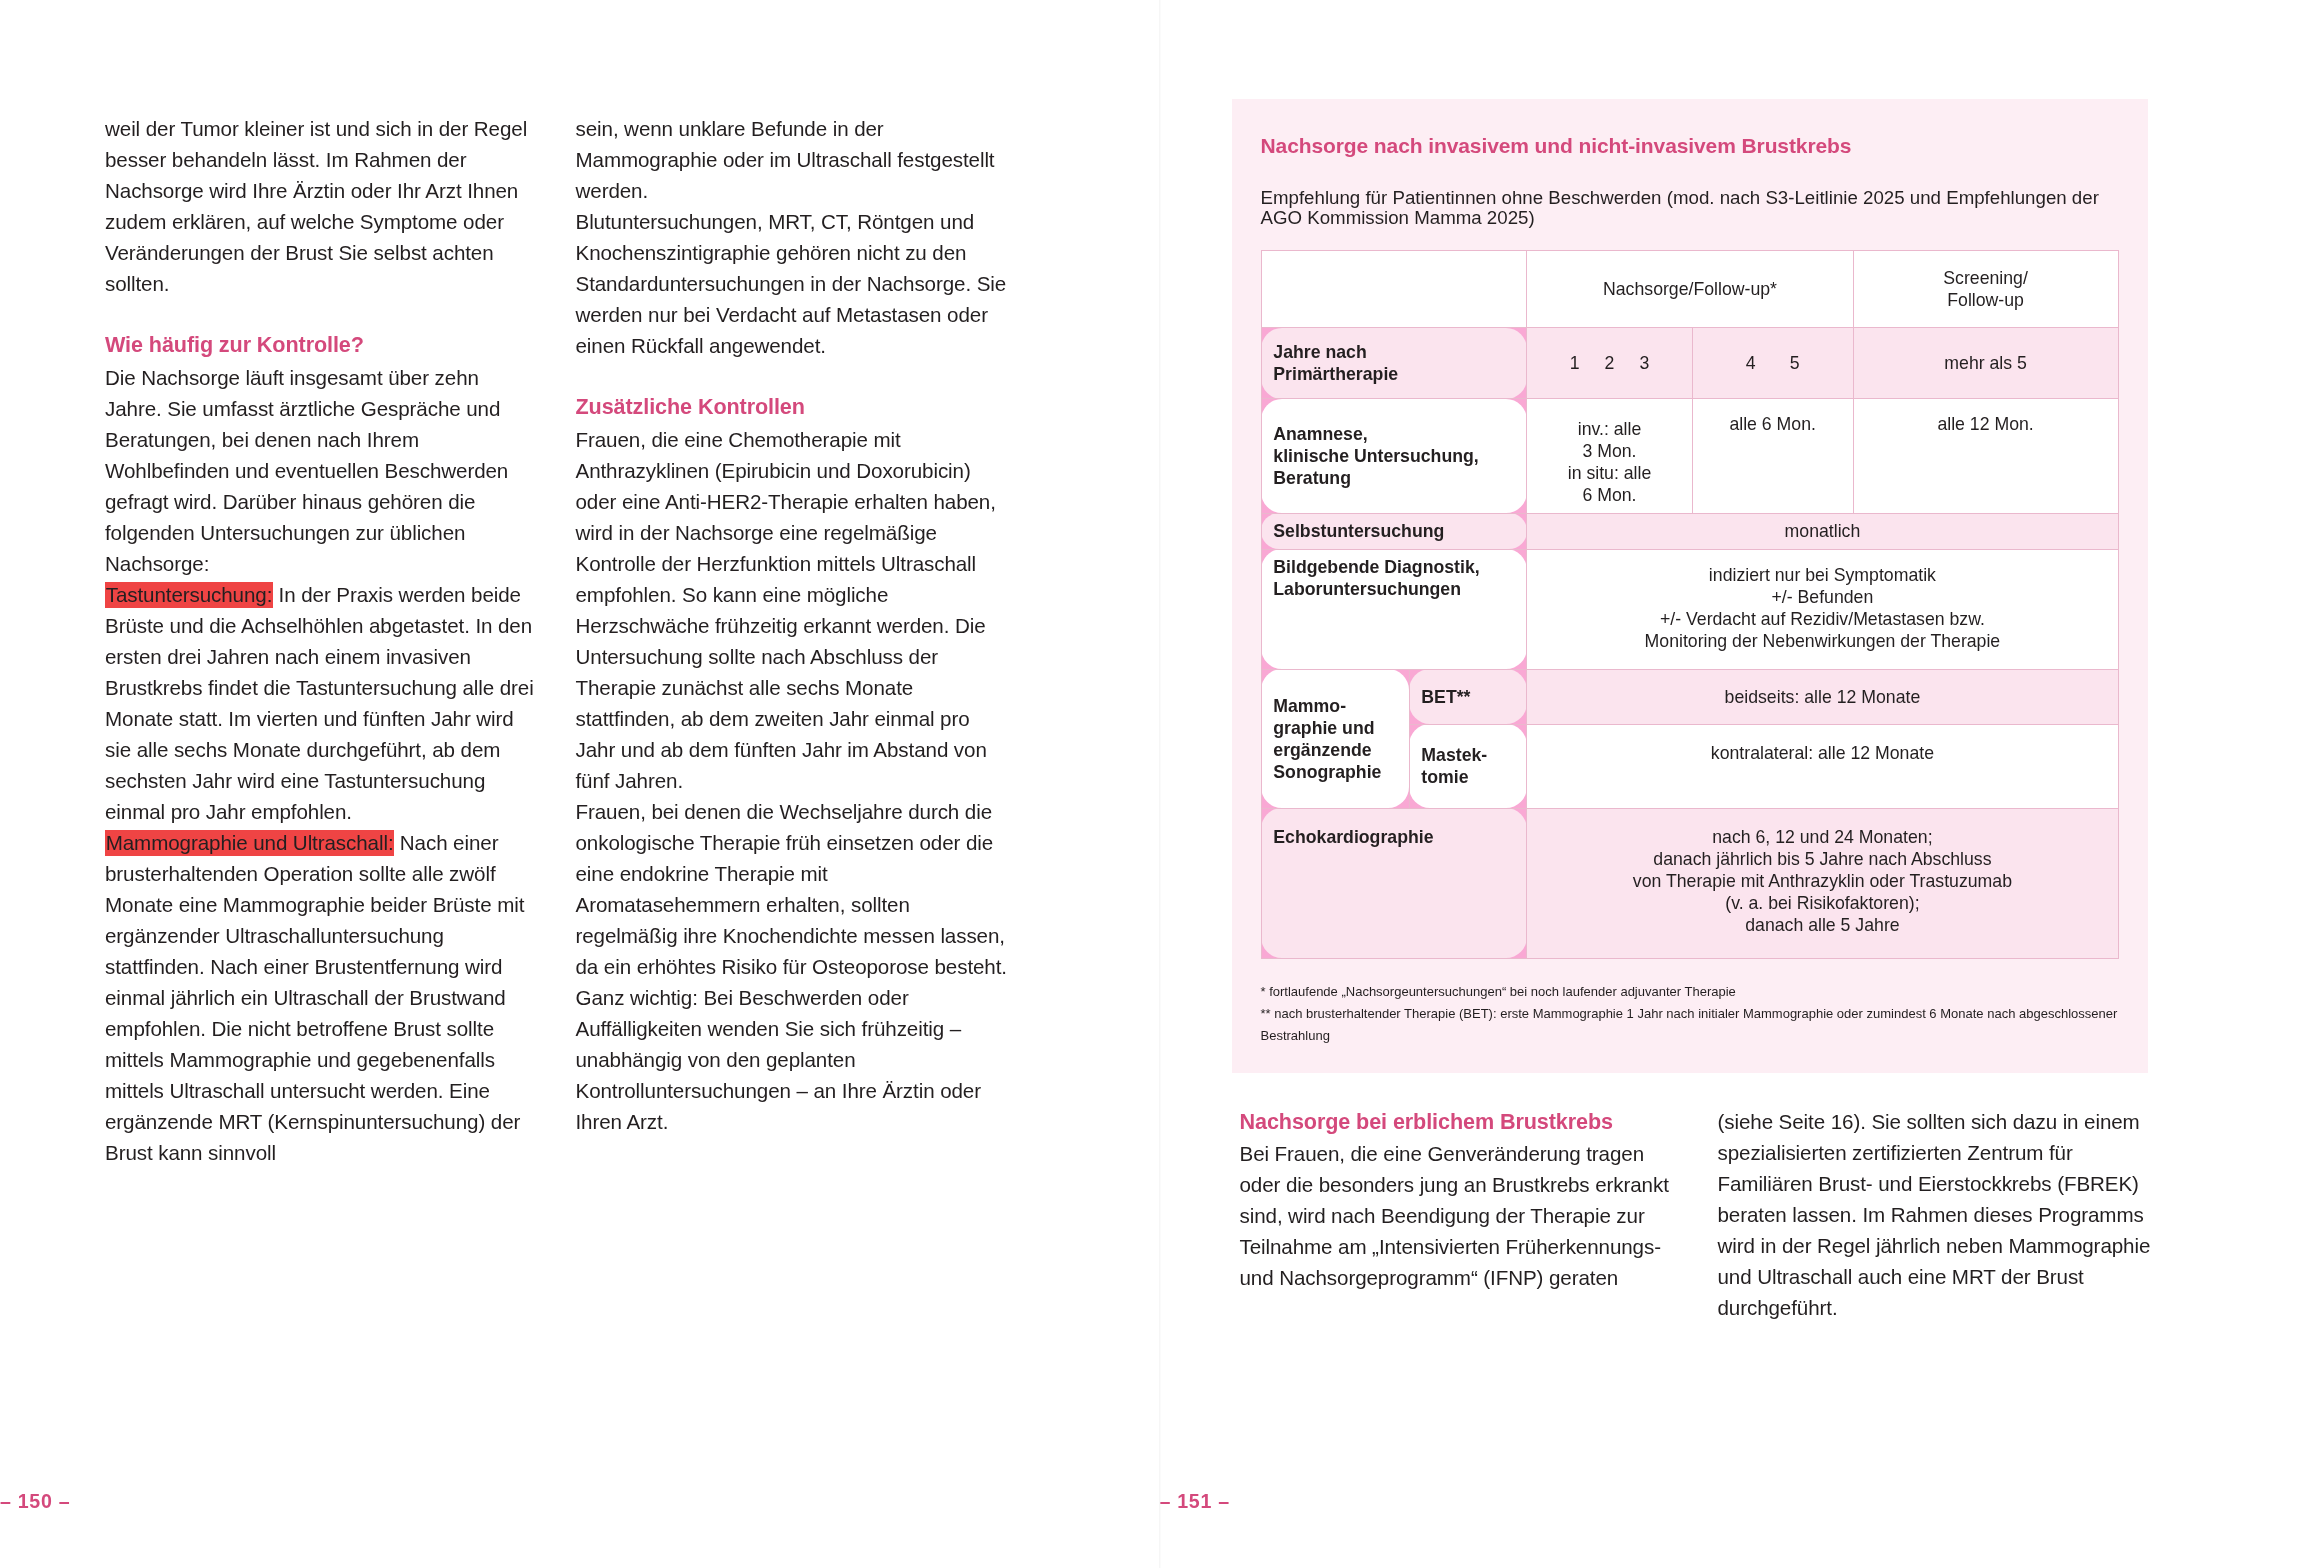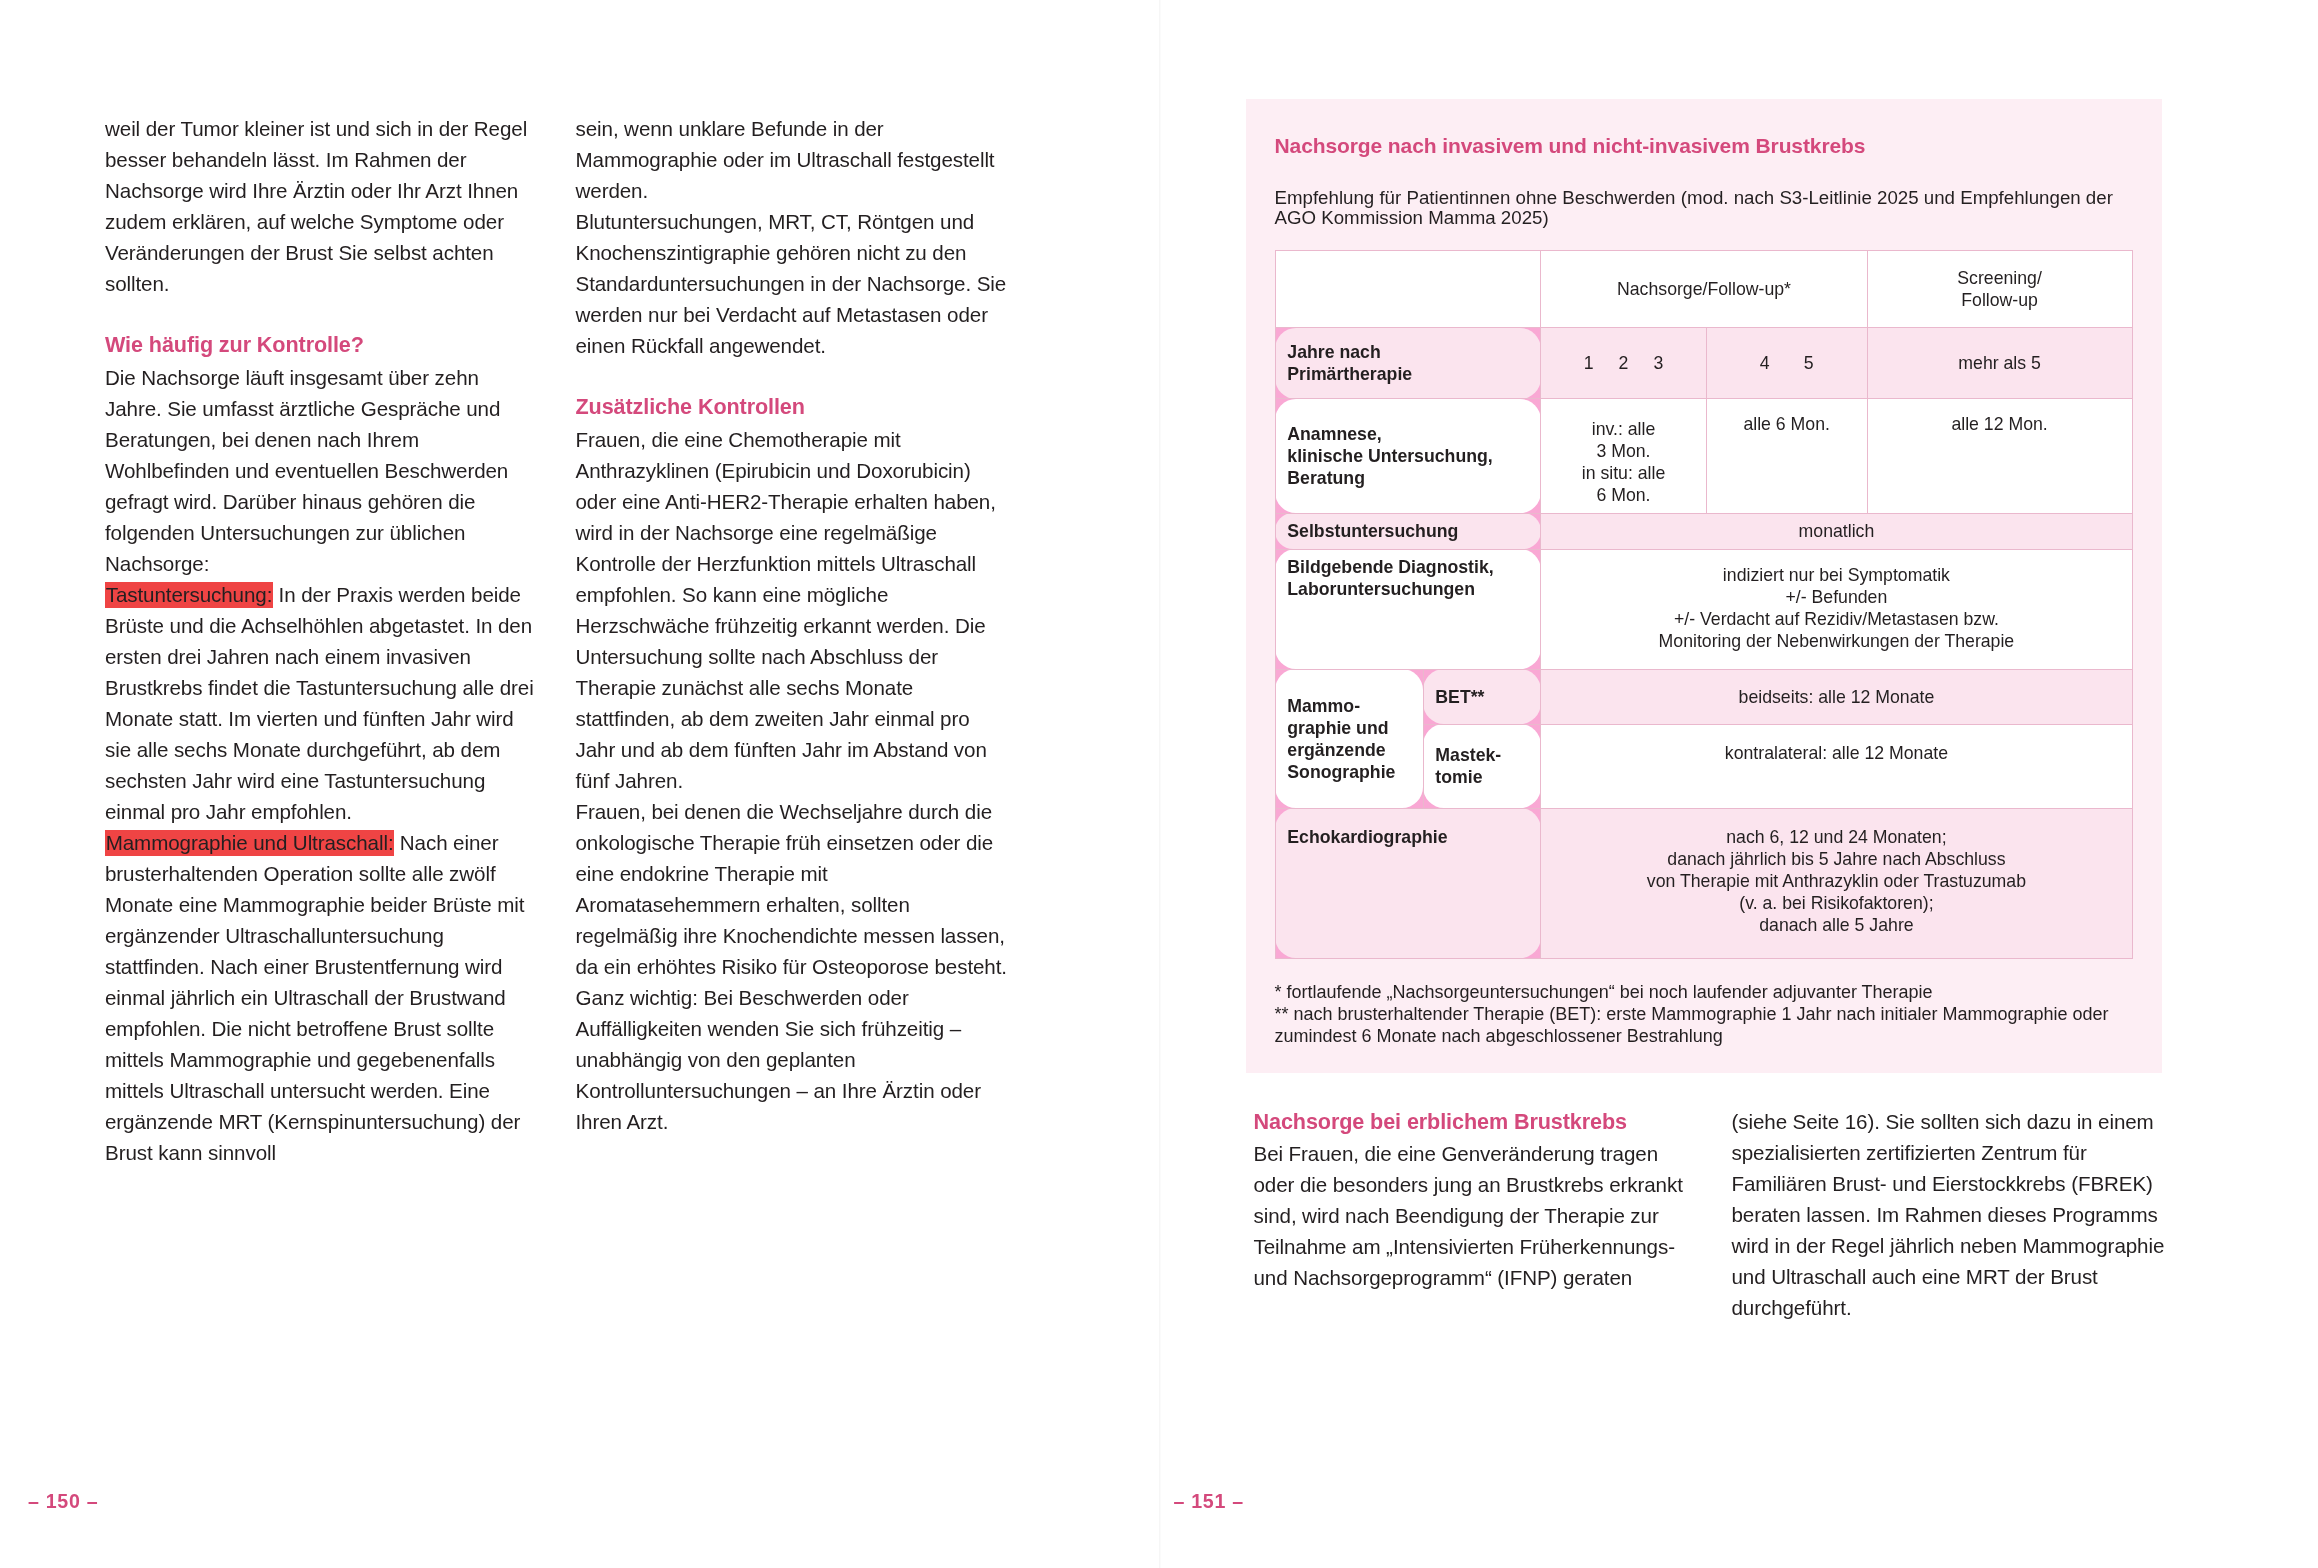--- a/index.html
+++ b/index.html
@@ -21,21 +21,21 @@
     position: absolute;
     inset: 0;
     display: flex;
   }
   .page {
     position: relative;
     width: 50%;
     height: 100%;
     background: #ffffff;
   }
-  .page-left  { box-shadow: none; padding-left: 28px; }
+  .page-left  { box-shadow: none; }
   .gutter {
     position: absolute;
     left: 50%;
     top: 0;
     width: 1.3px;
     height: 100%;
     background: #f2f2f2;
     transform: translateX(-0.7px);
   }
 
@@ -145,21 +145,21 @@
   .yearsrow td { height: 71px; }
   .yrnums {
     display: flex;
     justify-content: center;
     gap: 25px;
   }
   .yrnums.two { gap: 34px; }
 
   .footnotes {
     margin: 22px 0 0 0;
-    font-size: 18px;
+    font-size: 13px;
     line-height: 22px;
     color: #231f20;
   }
 
   
   .lower {
     position: absolute;
     left: 80px;
     top: 1106px;
     width: 916px;

